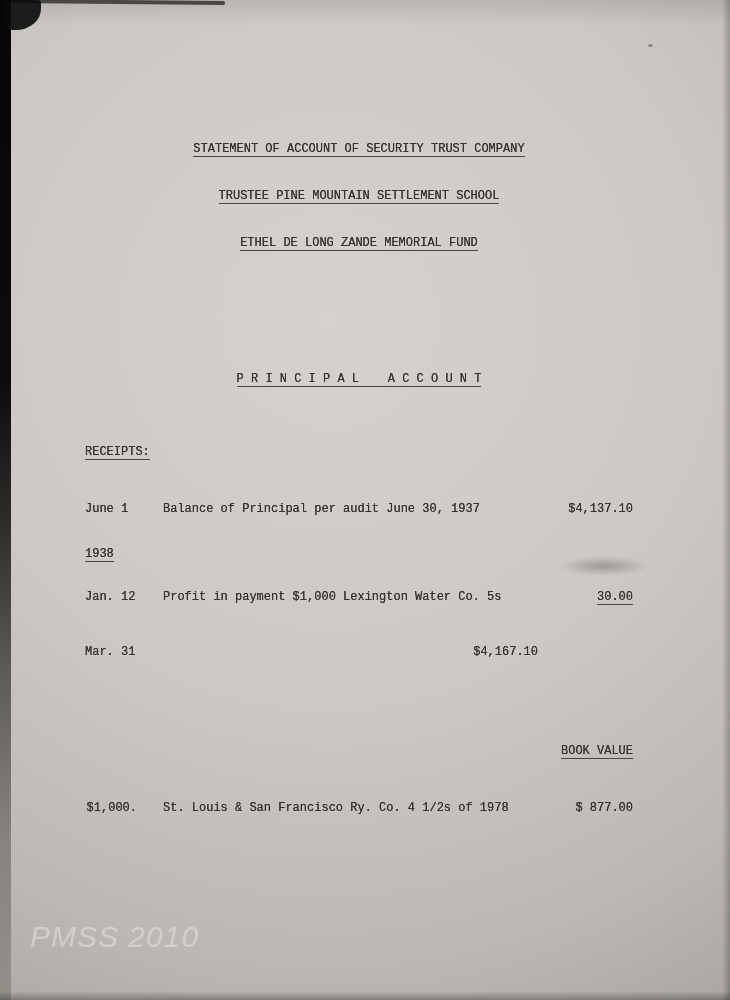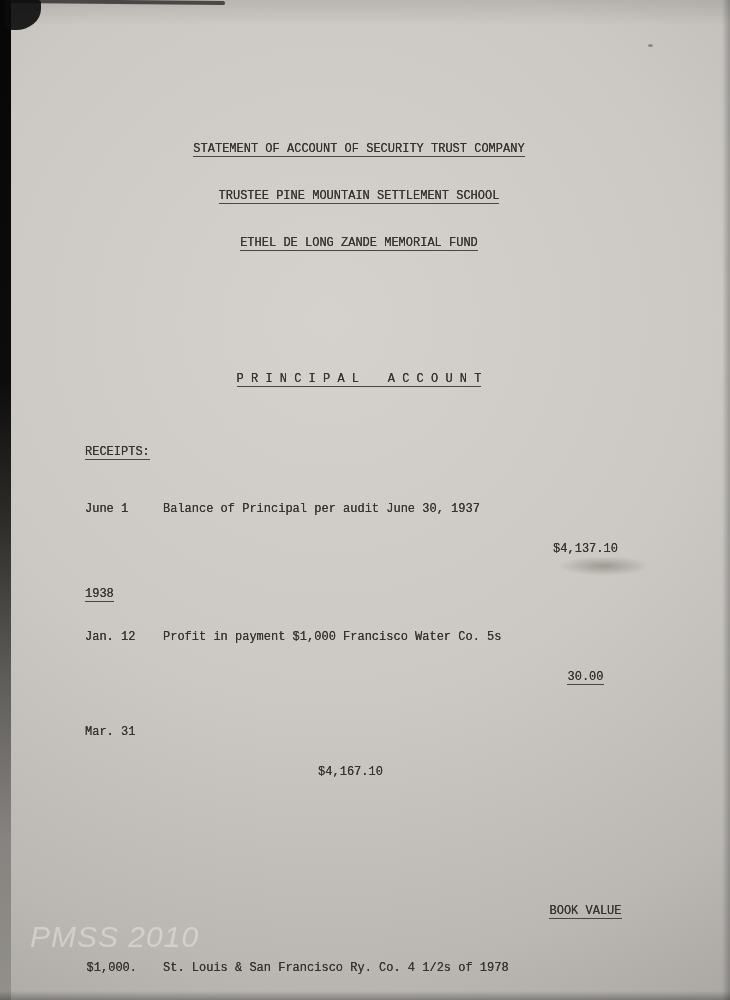--- a/index.html
+++ b/index.html
@@ -58,21 +58,21 @@
   }
   .tline { text-align: center; margin-bottom: 4px; }
   .tline:last-child { margin-bottom: 0; }
   .section-title { text-align: center; }
   .ul  { display: inline-block; border-bottom: 1.5px solid rgba(52,46,40,0.85); }
 
   .row { display: grid; grid-template-columns: 78px 375px 95px; }
   .c-date { }
   .c-qty  { text-align: right; padding-right: 26px; }
   .c-desc { }
-  .c-amt  { text-align: center; margin-top: 40px; }
+  .c-amt  { text-align: right; }
 </style>
 </head>
 <body>
 
 <div class="page">
 
   <div class="artifact edge-left"></div>
   <div class="artifact corner-blob"></div>
   <div class="artifact top-streak"></div>
   <div class="artifact edge-right"></div>
@@ -97,21 +97,21 @@
     <div style="margin-top:16px"><span class="ul">RECEIPTS:</span></div>
 
     <div class="row">
       <div class="c-date">June 1</div>
       <div class="c-desc">Balance of Principal per audit June 30, 1937</div>
       <div class="c-amt">$4,137.10</div>
     </div>
     <div style="margin-top:3px"><span class="ul">1938</span></div>
     <div class="row">
       <div class="c-date">Jan. 12</div>
-      <div class="c-desc">Profit in payment $1,000 Francisco Water Co. 5s</div>
+      <div class="c-desc">Profit in payment $1,000 Lexington Water Co. 5s</div>
       <div class="c-amt"><span class="ul">30.00</span></div>
     </div>
     <div class="row" style="margin-top:12px">
       <div class="c-date">Mar. 31</div>
       <div class="c-amt">$4,167.10</div>
     </div>
 
     
 
     <div class="row" style="margin-top:15px">

